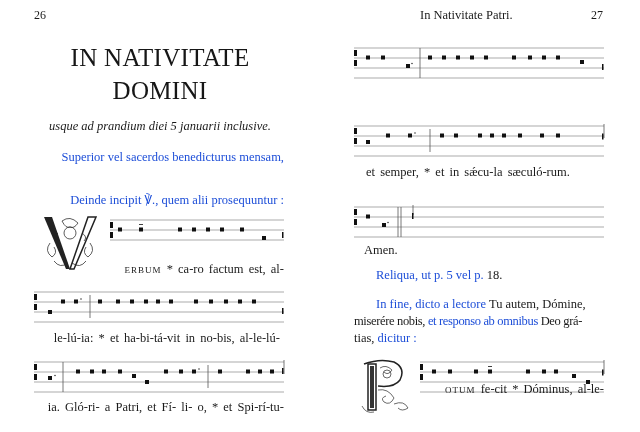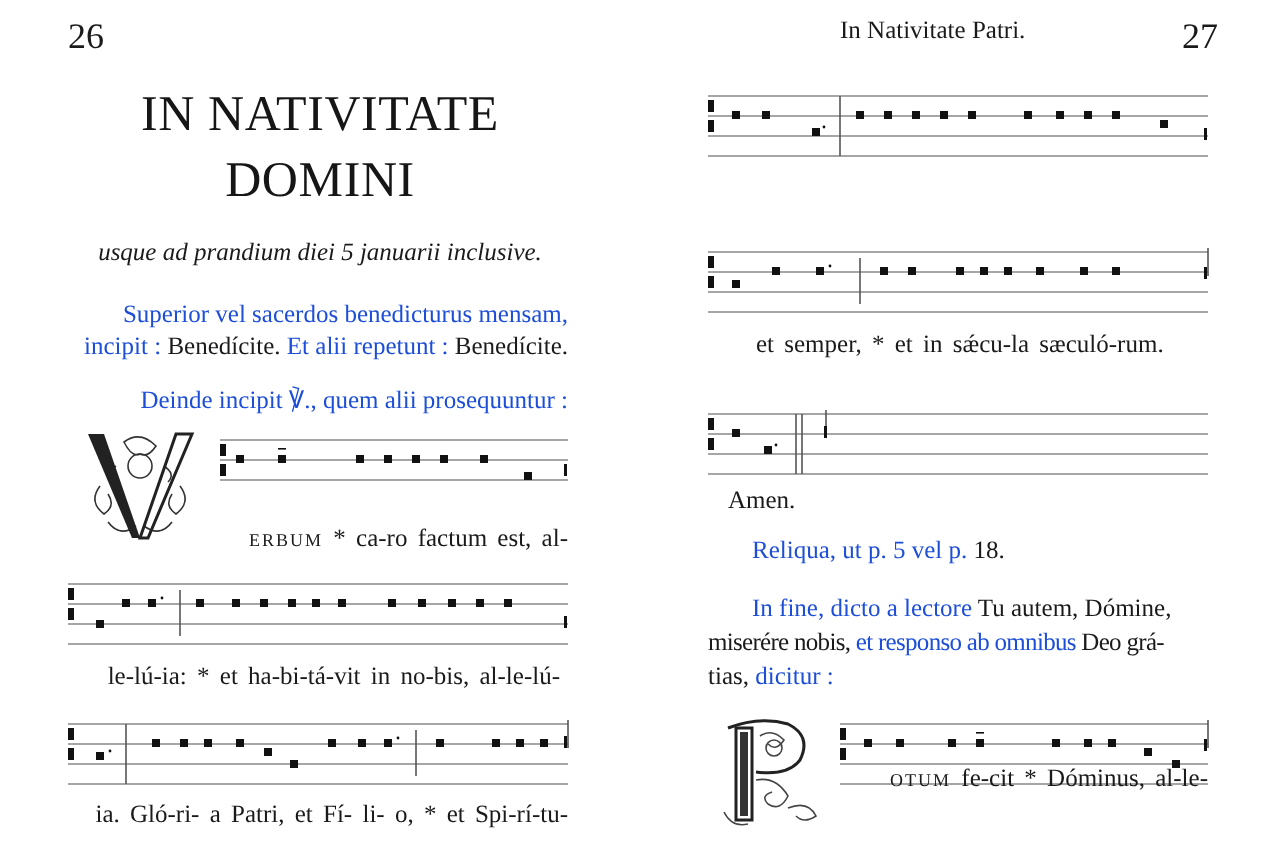--- a/index.html
+++ b/index.html
@@ -2,41 +2,40 @@
 <html><head>
 <meta charset="utf-8">
 <style>
   html, body { margin:0; padding:0; }
   body { width:640px; height:432px; background:#ffffff; position:relative; overflow:hidden;
          font-family:"Liberation Serif","DejaVu Serif",serif; color:#1a1a1a; }
   .page { position:absolute; top:0; height:432px; }
   .left { left:0; width:320px; }
   .right { left:320px; width:320px; }
   .abs { position:absolute; white-space:nowrap; }
-  .pnum { font-size:18px; top:8px; }
+  .pnum { font-size:12px; top:8px; }
   .title { font-size:25px; letter-spacing:0.3px; left:0; width:320px; text-align:center; color:#161616; }
   .sub { font-style:italic; font-size:12.5px; left:0; width:320px; text-align:center; top:119px; }
   .txt { font-size:12.5px; }
   .red { color:#1d4ed8; }
   .lyric { font-size:12.5px; word-spacing:2px; }
   .sc { font-variant:small-caps; letter-spacing:1px; font-size:13px; }
   .staff { position:absolute; }
   .runhead { font-size:12.5px; top:8px; }
 </style>
 </head>
 <body>
 
 <div class="page left">
   <div class="abs pnum" style="left:34px;">26</div>
   <div class="abs title" style="top:44px;text-align:center;">IN NATIVITATE</div>
   <div class="abs title" style="top:77px;">DOMINI</div>
   <div class="abs sub">usque ad prandium diei 5 januarii inclusive.</div>
 
   <div class="abs txt red" style="right:36px; top:150px;">Superior vel sacerdos benedicturus mensam,</div>
-  <div class="abs txt" style="right:36px; top:166px;"><span class="red">incipit :</span><span> Benedícite.</span><span class="red"> Et alii repetunt :</span><span> Benedícite.</span></div>
   <div class="abs txt red" style="right:36px; top:191px;">Deinde incipit ℣., quem alii prosequuntur :</div>
 
   <div class="abs" style="left:40px; top:213px; width:60px; height:60px;">
     <svg width="60" height="60" viewBox="0 0 60 60">
       <g fill="none" stroke="#333" stroke-width="0.8">
         <path d="M22 8 Q30 2 38 10 Q34 16 30 14 Q26 16 22 8Z"></path>
         <circle cx="30" cy="20" r="6"></circle>
         <path d="M10 30 Q4 38 12 44 Q18 40 14 34"></path>
         <path d="M50 30 Q56 38 48 44 Q42 40 46 34"></path>
         <path d="M14 48 Q20 56 28 50"></path>
@@ -182,21 +181,21 @@
         <rect x="100" y="9.5" width="4" height="4"></rect>
       <rect x="124" y="9.5" width="4" height="4"></rect>
         <rect x="136" y="9.5" width="4" height="4"></rect>
       <rect x="148" y="9.5" width="4" height="4"></rect>
         <rect x="164" y="9.5" width="4" height="4"></rect>
       <rect x="186" y="9.5" width="4" height="4"></rect>
         <rect x="202" y="9.5" width="4" height="4"></rect>
       <rect x="248" y="9.5" width="1.5" height="6"></rect>
     </g>
   </svg>
-  <div class="abs lyric" style="left:46px; top:165px;margin-left:12px;">et semper, * et in sǽcu-la sæculó-rum.</div>
+  <div class="abs lyric" style="left:46px; top:165px;">et semper, * et in sǽcu-la sæculó-rum.</div>
 
   <svg class="staff" style="left:34px; top:205px;" width="252" height="36">
     <line x1="0" y1="2" x2="250" y2="2" stroke="#888" stroke-width="0.7"></line>
     <line x1="0" y1="12" x2="250" y2="12" stroke="#888" stroke-width="0.7"></line>
     <line x1="0" y1="22" x2="250" y2="22" stroke="#888" stroke-width="0.7"></line>
     <line x1="0" y1="32" x2="250" y2="32" stroke="#888" stroke-width="0.7"></line>
     <rect x="0" y="4" width="3" height="6" fill="#111"></rect>
       <rect x="0" y="14" width="3" height="6" fill="#111"></rect>
     <line x1="44" y1="2" x2="44" y2="32" stroke="#555" stroke-width="0.8"></line>
     <line x1="47" y1="2" x2="47" y2="32" stroke="#555" stroke-width="0.8"></line>

